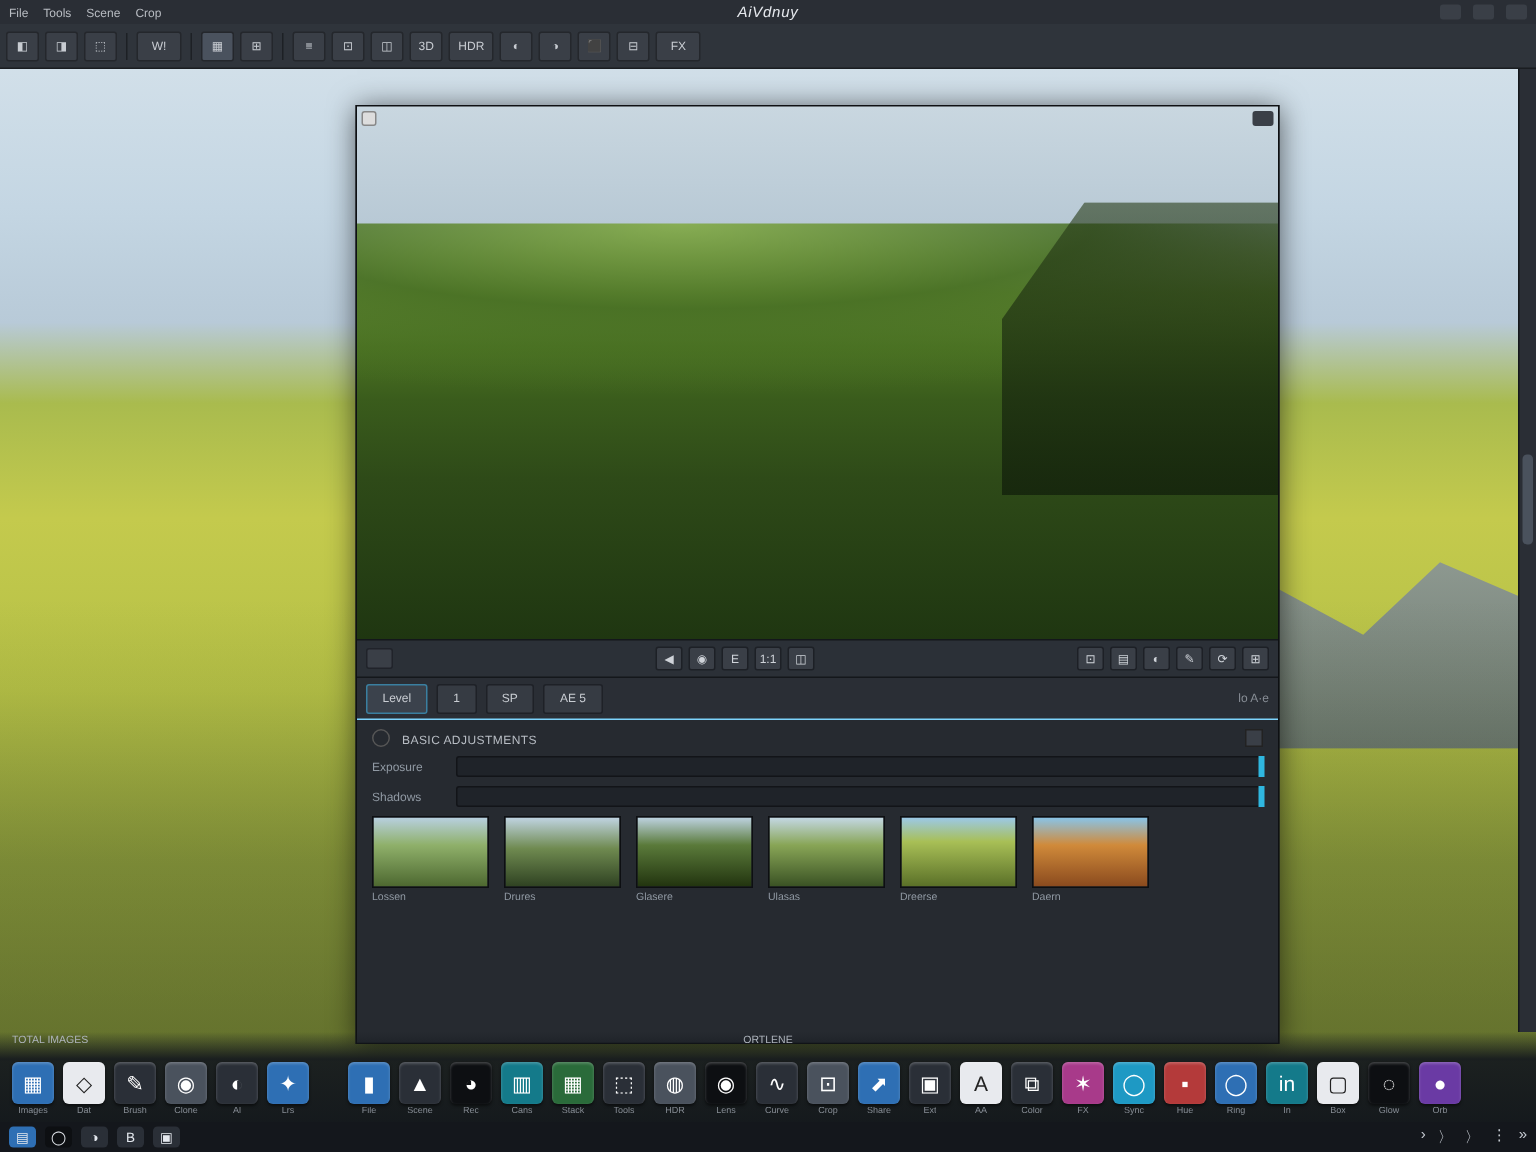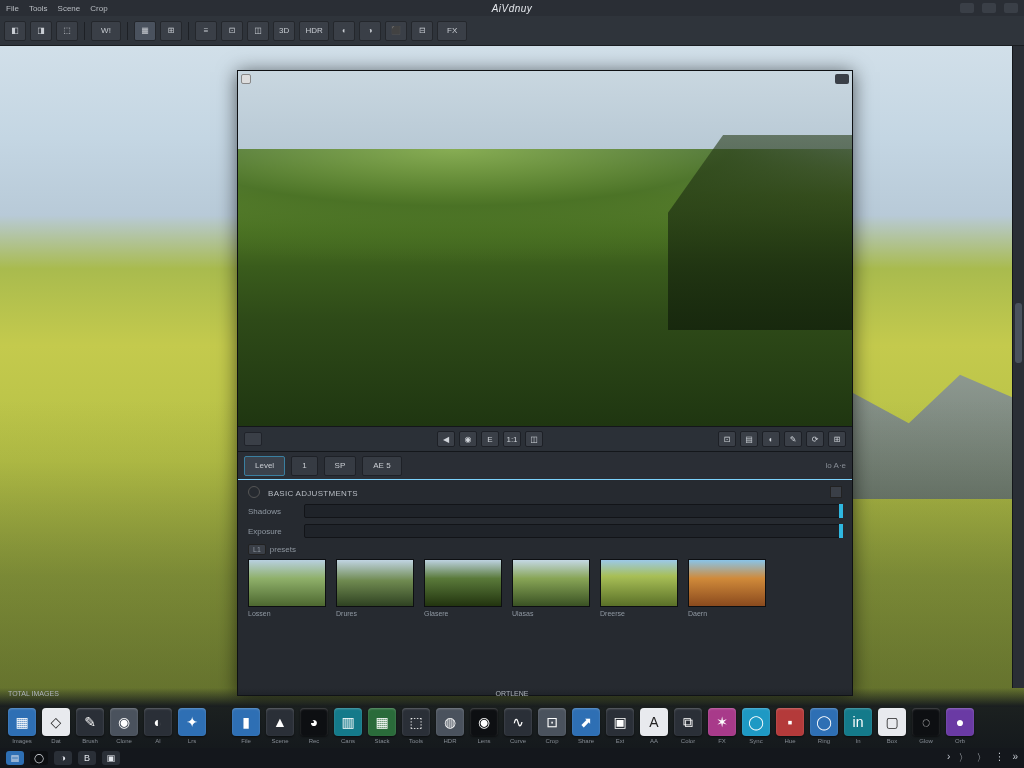--- a/index.html
+++ b/index.html
@@ -184,33 +184,29 @@
 
   <div class="panel">
     <div class="panel-header">
       <div class="dot"></div>
       <div class="title">BASIC ADJUSTMENTS</div>
       <div class="opt"></div>
       <div class="sq"></div>
     </div>
 
     <div class="slider-row">
+      <div class="lbl">Exposure</div>
+      <div class="track"></div>
+    </div>
+    <div class="slider-row">
       <div class="lbl">Shadows</div>
       <div class="track"></div>
     </div>
-    <div class="slider-row">
-      <div class="lbl">Exposure</div>
-      <div class="track"></div>
-    </div>
 
     <div class="presets">
-      <div class="lbl2">
-        <span class="tag">L1</span>
-        <span>presets</span>
-      </div>
       <div class="thumbs" id="thumbs">
           <div class="thumb">
             <div class="img t1"></div>
             <div class="cap">Lossen</div>
           </div>
           <div class="thumb">
             <div class="img t2"></div>
             <div class="cap">Drures</div>
           </div>
           <div class="thumb">

